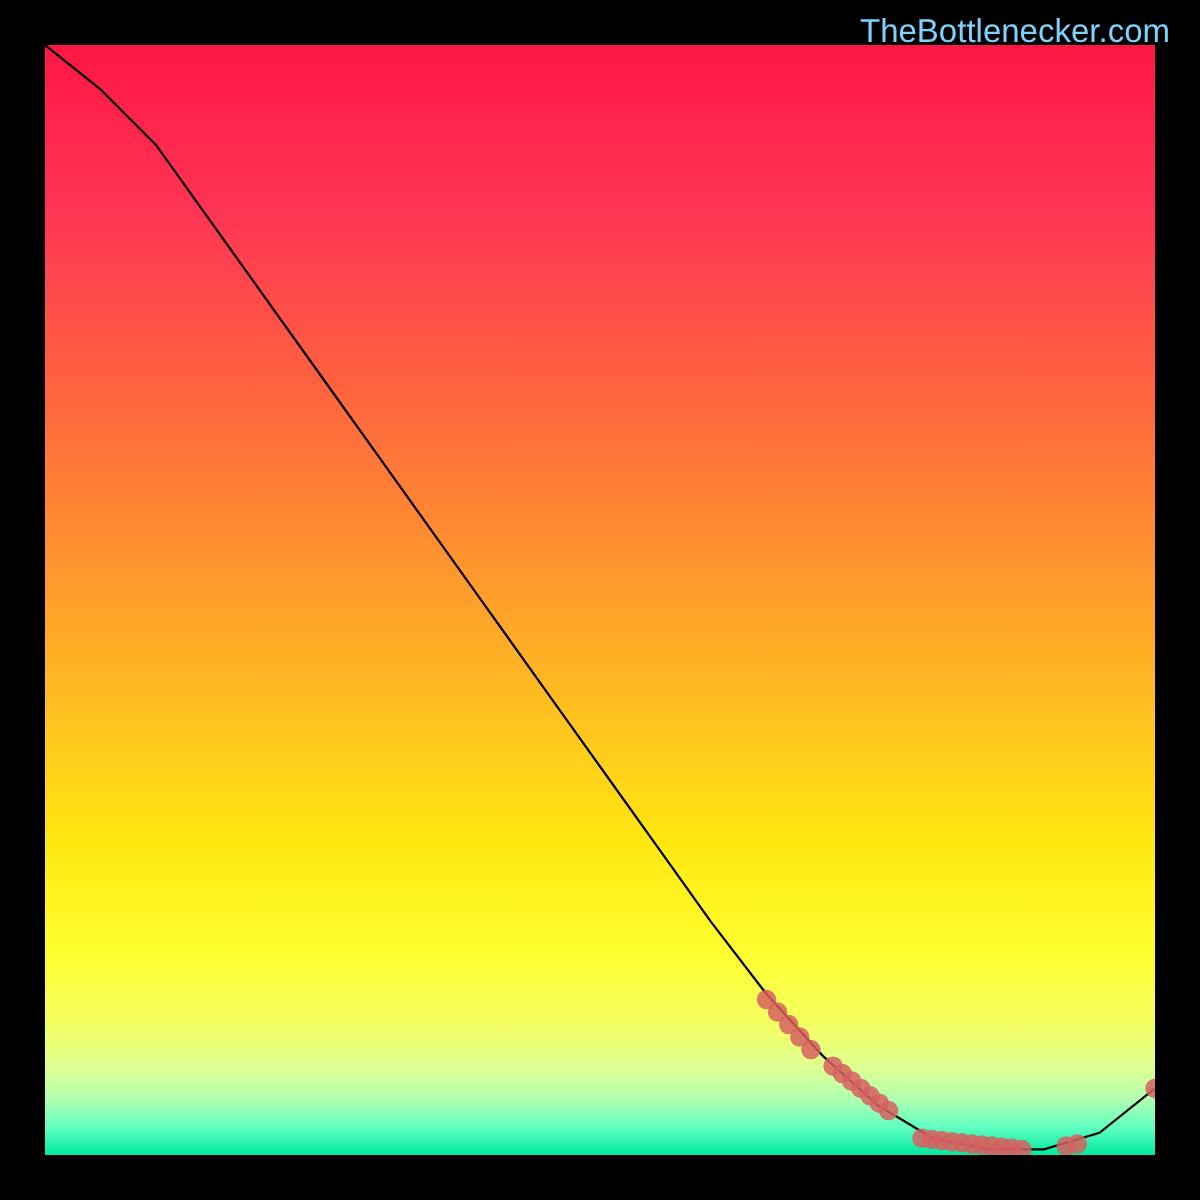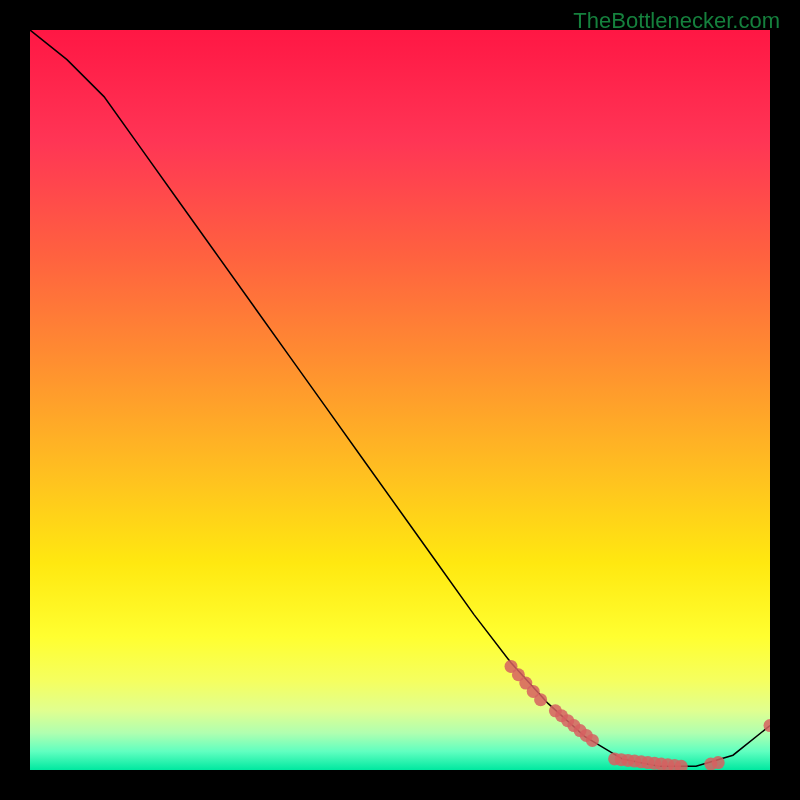--- a/index.html
+++ b/index.html
@@ -11,21 +11,21 @@
       width: 800px;
       height: 800px;
       background: #000;
       position: relative;
       font-family: Arial, sans-serif;
     }
     .watermark {
       position: absolute;
       top: 8px;
       right: 20px;
-      color: #15803d;
+      color: #7dd3fc;
       font-size: 22px;
       font-weight: normal;
       z-index: 10;
     }
     .chart-area {
       position: absolute;
       left: 30px;
       top: 30px;
       width: 740px;
       height: 740px;

